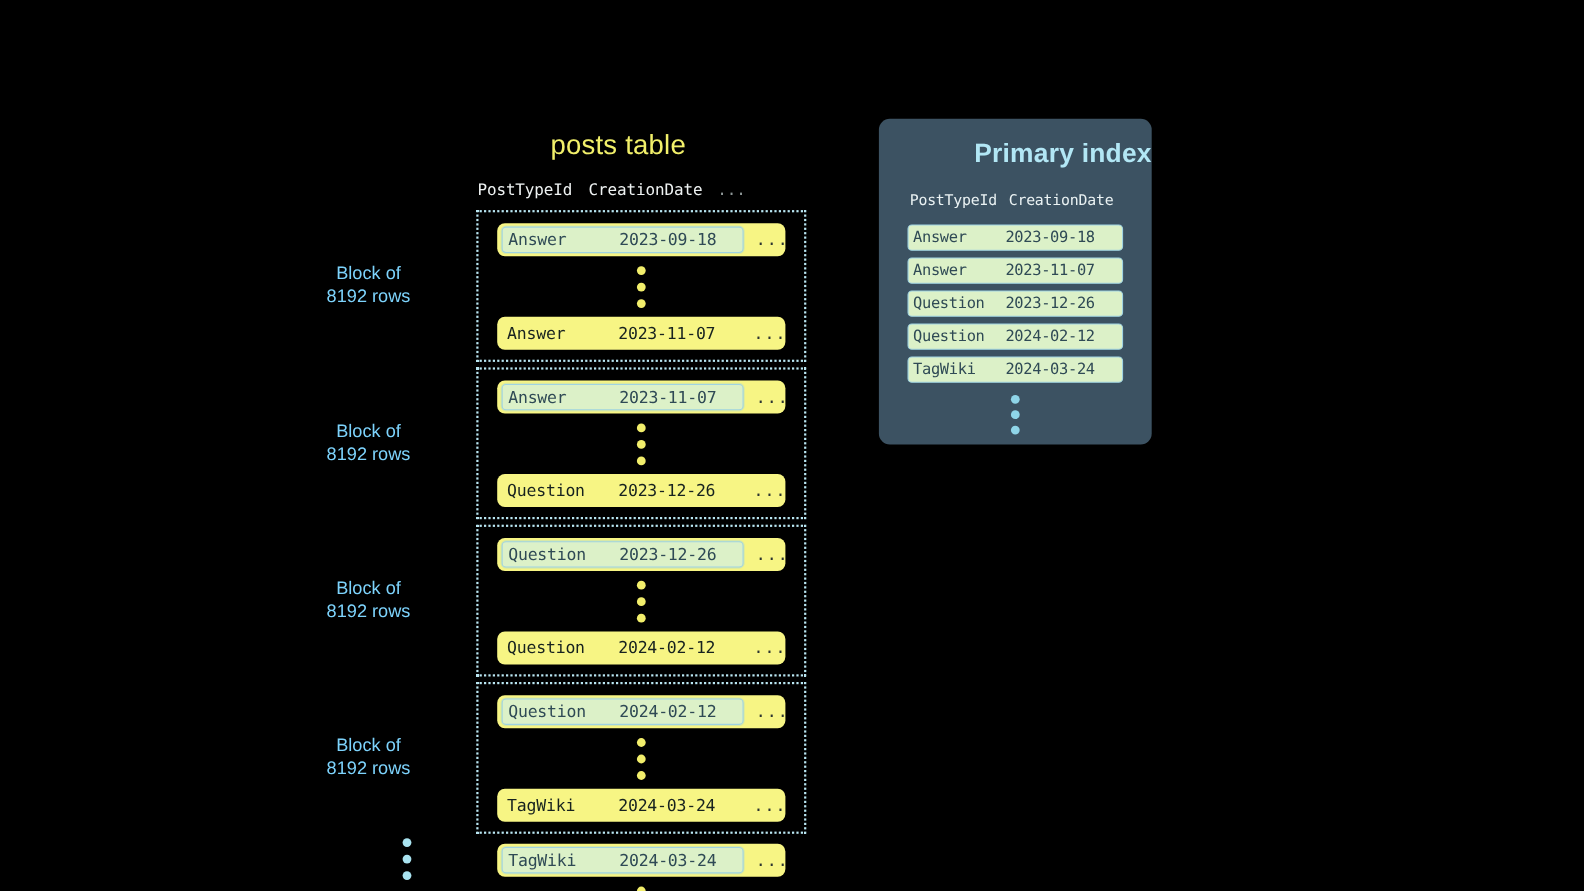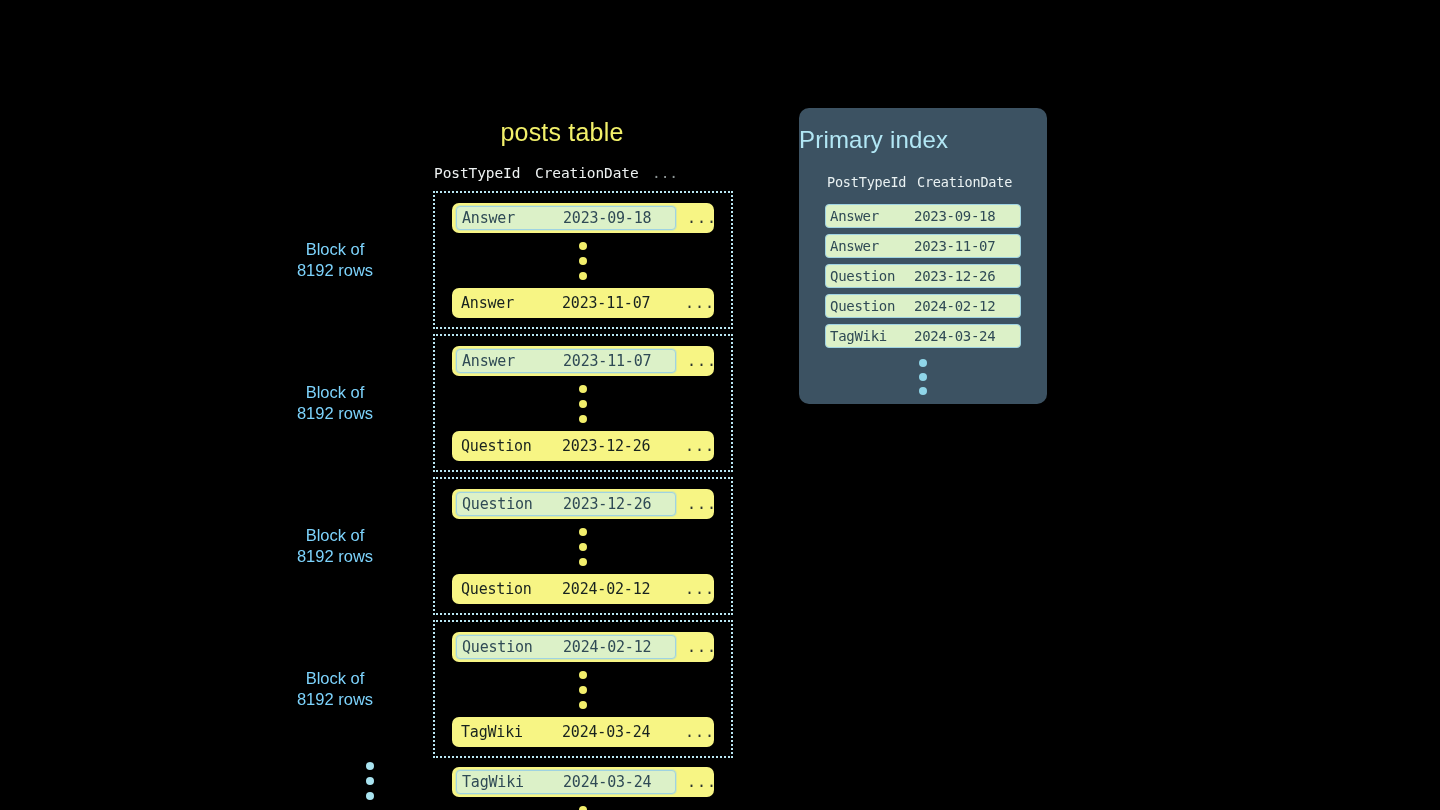--- a/index.html
+++ b/index.html
@@ -179,22 +179,22 @@
     width: 248px;
     height: 296px;
     background: #3c5262;
     border-radius: 10px;
     padding-top: 18px;
   }
 
   .index-title {
     color: #b2e7f5;
     font-size: 24px;
-    font-weight: 400;
-    text-align: left;
+    font-weight: 700;
+    text-align: right;
     letter-spacing: .2px;
   }
 
   .index-head-row {
     margin: 20px auto 0 auto;
     width: 196px;
     display: flex;
     font-family: "DejaVu Sans Mono", monospace;
     font-size: 13.5px;
     color: #eaf2f3;

